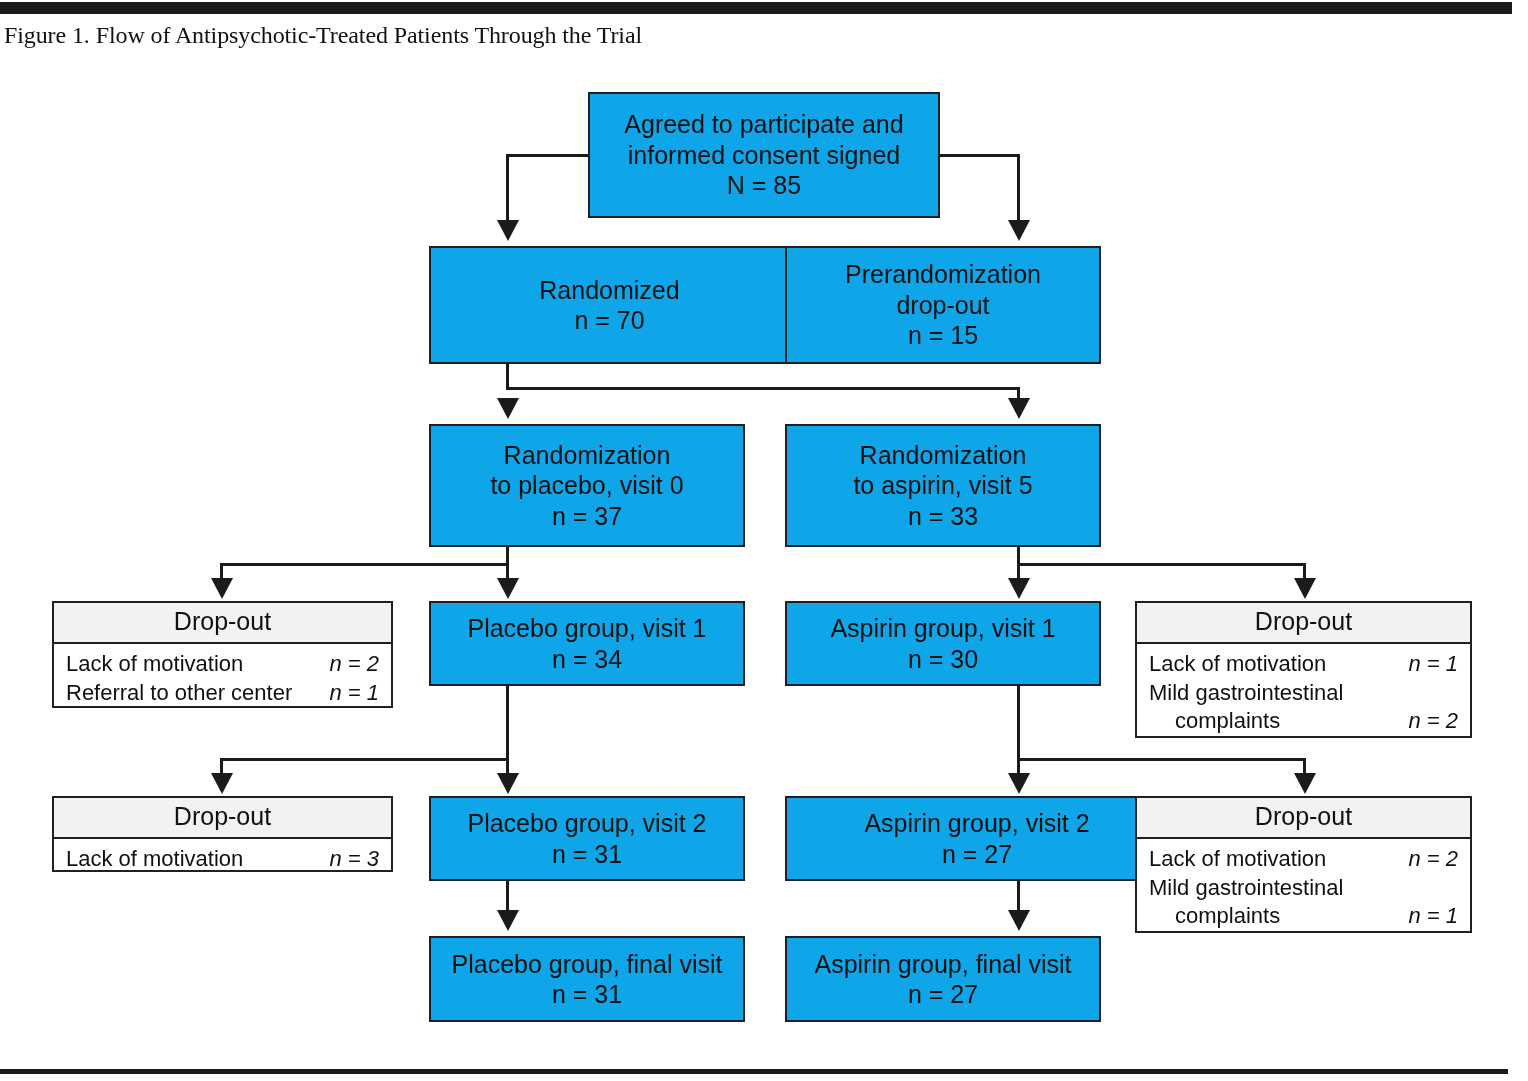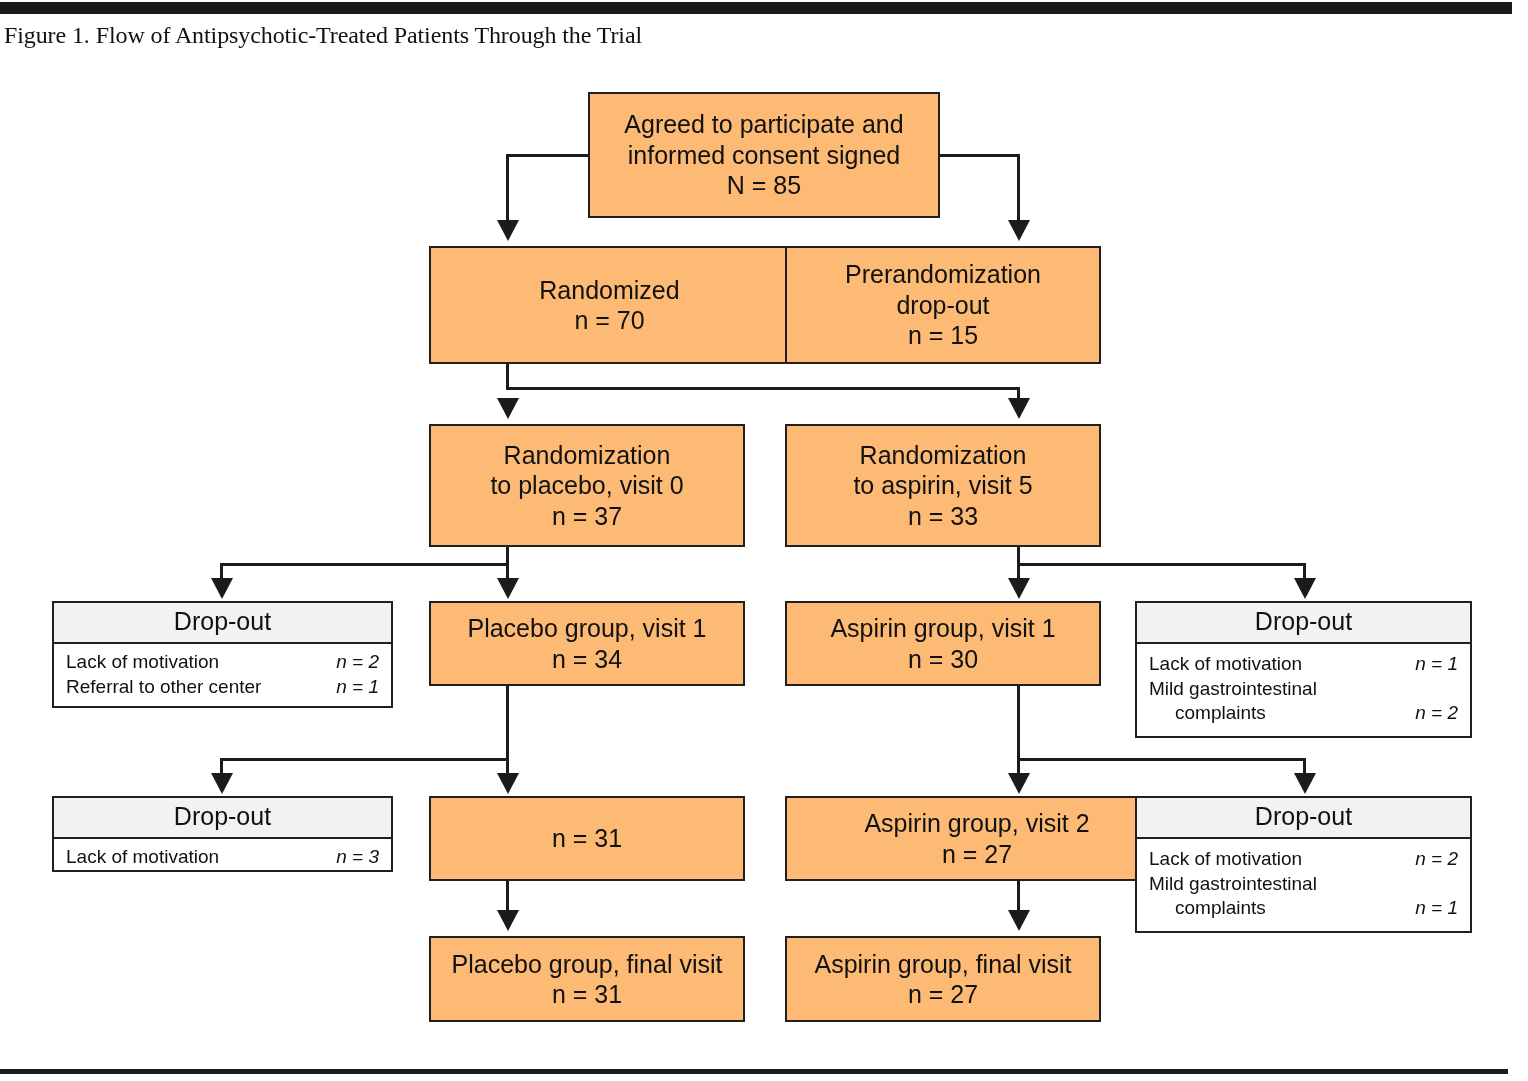--- a/index.html
+++ b/index.html
@@ -46,21 +46,21 @@
     font-size: 24px;
     letter-spacing: -0.1px;
     color: #111111;
     white-space: nowrap;
   }
 
   
   .box {
     position: absolute;
     box-sizing: border-box;
-    background: #fdba74;
+    background: #0ea5e9;
     border: 2.5px solid #231f20;
     display: flex;
     flex-direction: column;
     align-items: center;
     justify-content: center;
     font-size: 25px;
     line-height: 1.22;
     color: #111111;
     text-align: center;
   }
@@ -88,21 +88,21 @@
     flex: 1;
     padding: 6px 12px 8px 12px;
     display: flex;
     flex-direction: column;
     justify-content: center;
   }
   .do-row {
     display: flex;
     align-items: flex-start;
     justify-content: space-between;
-    font-size: 19px;
+    font-size: 22px;
     line-height: 1.3;
     white-space: nowrap;
     color: #111111;
   }
   .do-row .lbl { text-align: left; }
   .do-row .lbl.indent { padding-left: 26px; }
   .do-row .num { text-align: right; padding-left: 14px; font-style: italic; }
   .do-row.nonum .num { visibility: hidden; }
 
   
@@ -253,20 +253,21 @@
     <div class="do-head">Drop-out</div>
     <div class="do-body">
       <div class="do-row">
         <span class="lbl">Lack of motivation</span>
         <span class="num">n = 3</span>
       </div>
     </div>
   </div>
 
   <div class="box" style="left:429px; top:796px; width:316px; height:85px;">
+    <span class="ln">Placebo group, visit 2</span>
     <span class="ln">n = 31</span>
   </div>
 
   <div class="box" style="left:785px; top:796px; width:384px; height:85px;">
     <span class="ln">Aspirin group, visit 2</span>
     <span class="ln">n = 27</span>
   </div>
 
   <div class="dobox" style="left:1135px; top:796px; width:337px; height:137px;">
     <div class="do-head">Drop-out</div>

